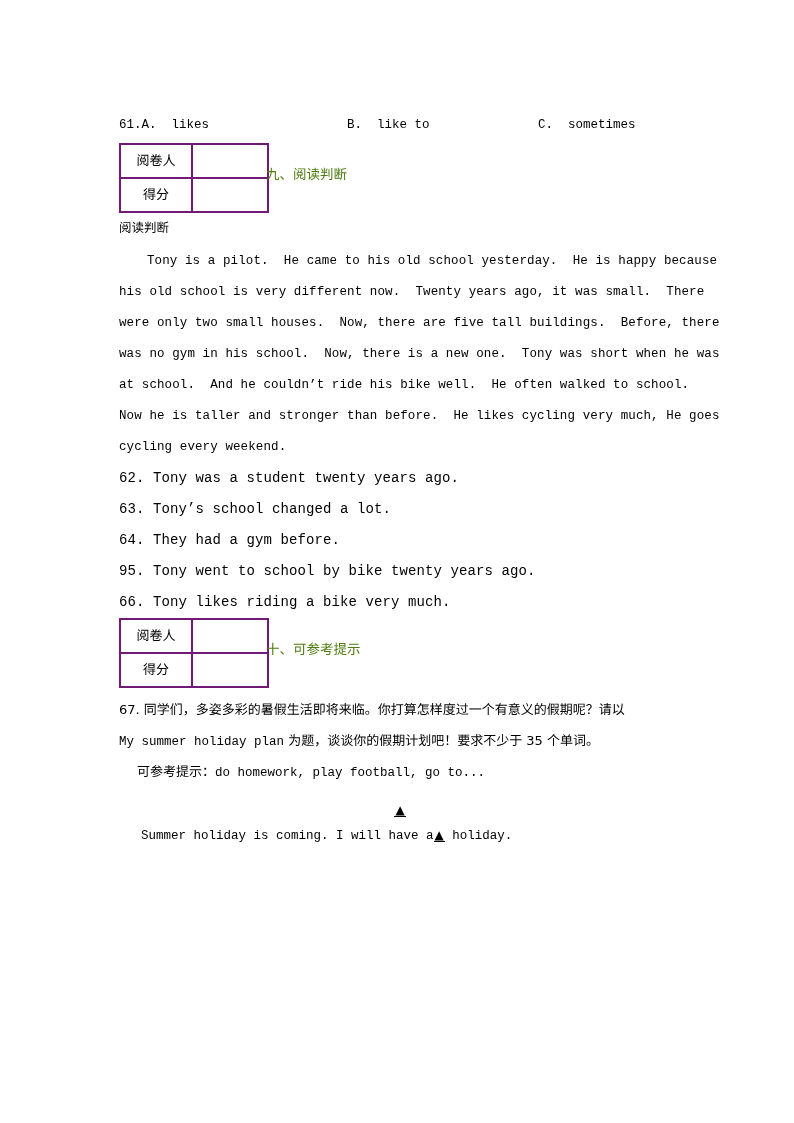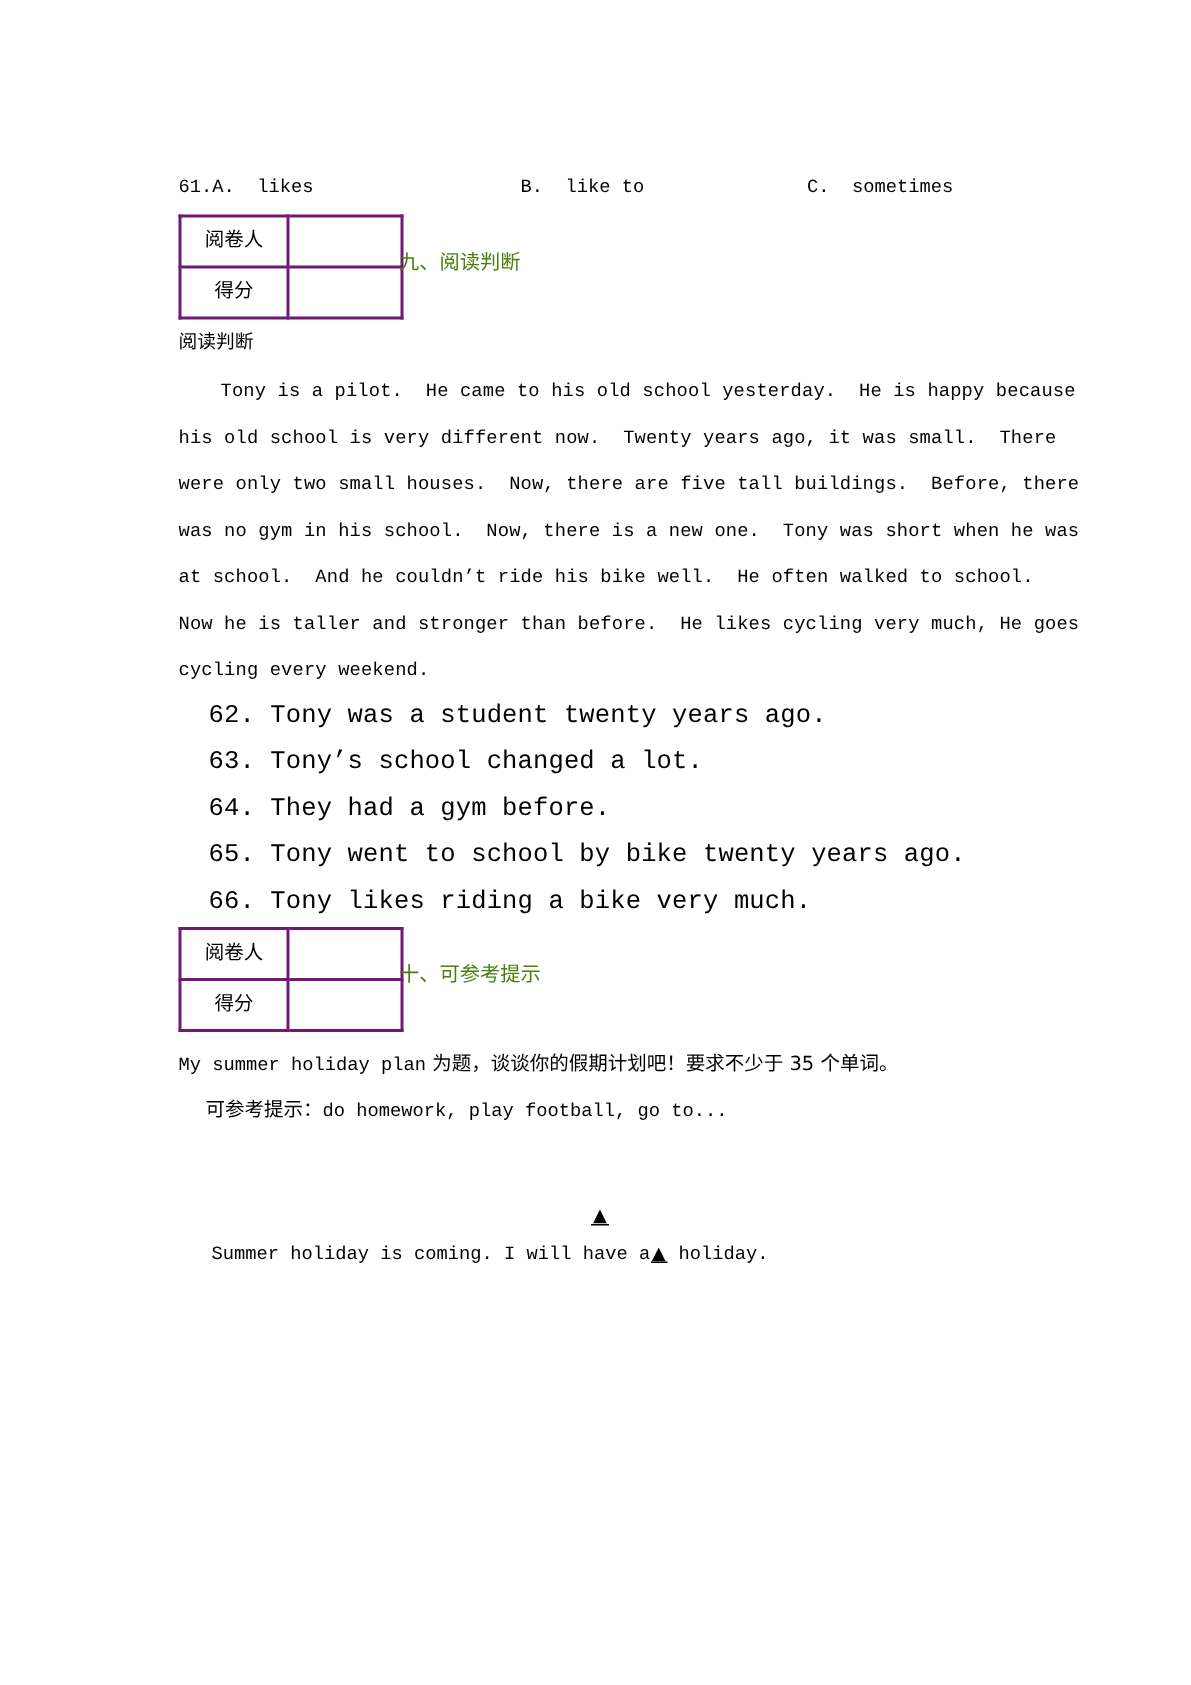--- a/index.html
+++ b/index.html
@@ -110,25 +110,24 @@
   
   .tf-list {
     position: absolute;
     left: 119px;
     top: 458px;
     width: 562px;
   }
   .tf-list .tf-item {
     display: block;
     white-space: pre;
-    font-size: 17px;
+    font-size: 14px;
     height: 31px;
     line-height: 16px;
     letter-spacing: 0.1px;
-    margin-left: 20px;
   }
 
   
   .composition {
     position: absolute;
     left: 119px;
     top: 690px;
     width: 562px;
   }
   .comp-line {
@@ -223,40 +222,41 @@
     <span class="pline">was no gym in his school.  Now, there is a new one.  Tony was short when he was</span>
     <span class="pline">at school.  And he couldn’t ride his bike well.  He often walked to school.</span>
     <span class="pline">Now he is taller and stronger than before.  He likes cycling very much, He goes</span>
     <span class="pline">cycling every weekend.</span>
   </div>
 
   <div class="tf-list">
     <span class="tf-item">62. Tony was a student twenty years ago.</span>
     <span class="tf-item">63. Tony’s school changed a lot.</span>
     <span class="tf-item">64. They had a gym before.</span>
-    <span class="tf-item">65. Tony went to school by bike twenty years ago.</span>
+    <span class="tf-item">95. Tony went to school by bike twenty years ago.</span>
     <span class="tf-item">66. Tony likes riding a bike very much.</span>
   </div>
 
   <table class="scorebox" id="scorebox-2">
     <tbody>
         <tr>
       <td class="label">阅卷人</td>
       <td class="blank"></td>
     </tr>
     <tr>
       <td class="label">得分</td>
       <td class="blank"></td>
     </tr>
   </tbody>
     </table>
 
   <div class="section-heading" id="heading-10">十、可参考提示</div>
 
   <div class="composition">
+    <span class="comp-line">67. 同学们，多姿多彩的暑假生活即将来临。你打算怎样度过一个有意义的假期呢？请以</span>
     <span class="comp-line"><span class="mono">My summer holiday plan</span><span> 为题，谈谈你的假期计划吧！要求不少于 35 个单词。</span></span>
     <span class="comp-hint"><span>可参考提示：</span><span class="mono">do homework, play football, go to...</span></span>
 
     <div class="title-blank">
       <span class="blank-mark">▲</span>
     </div>
 
     <div class="opening-line"><span>Summer holiday is coming. I will have a</span><span class="blank-mark">▲</span><span> holiday.</span></div>
   </div>
 

